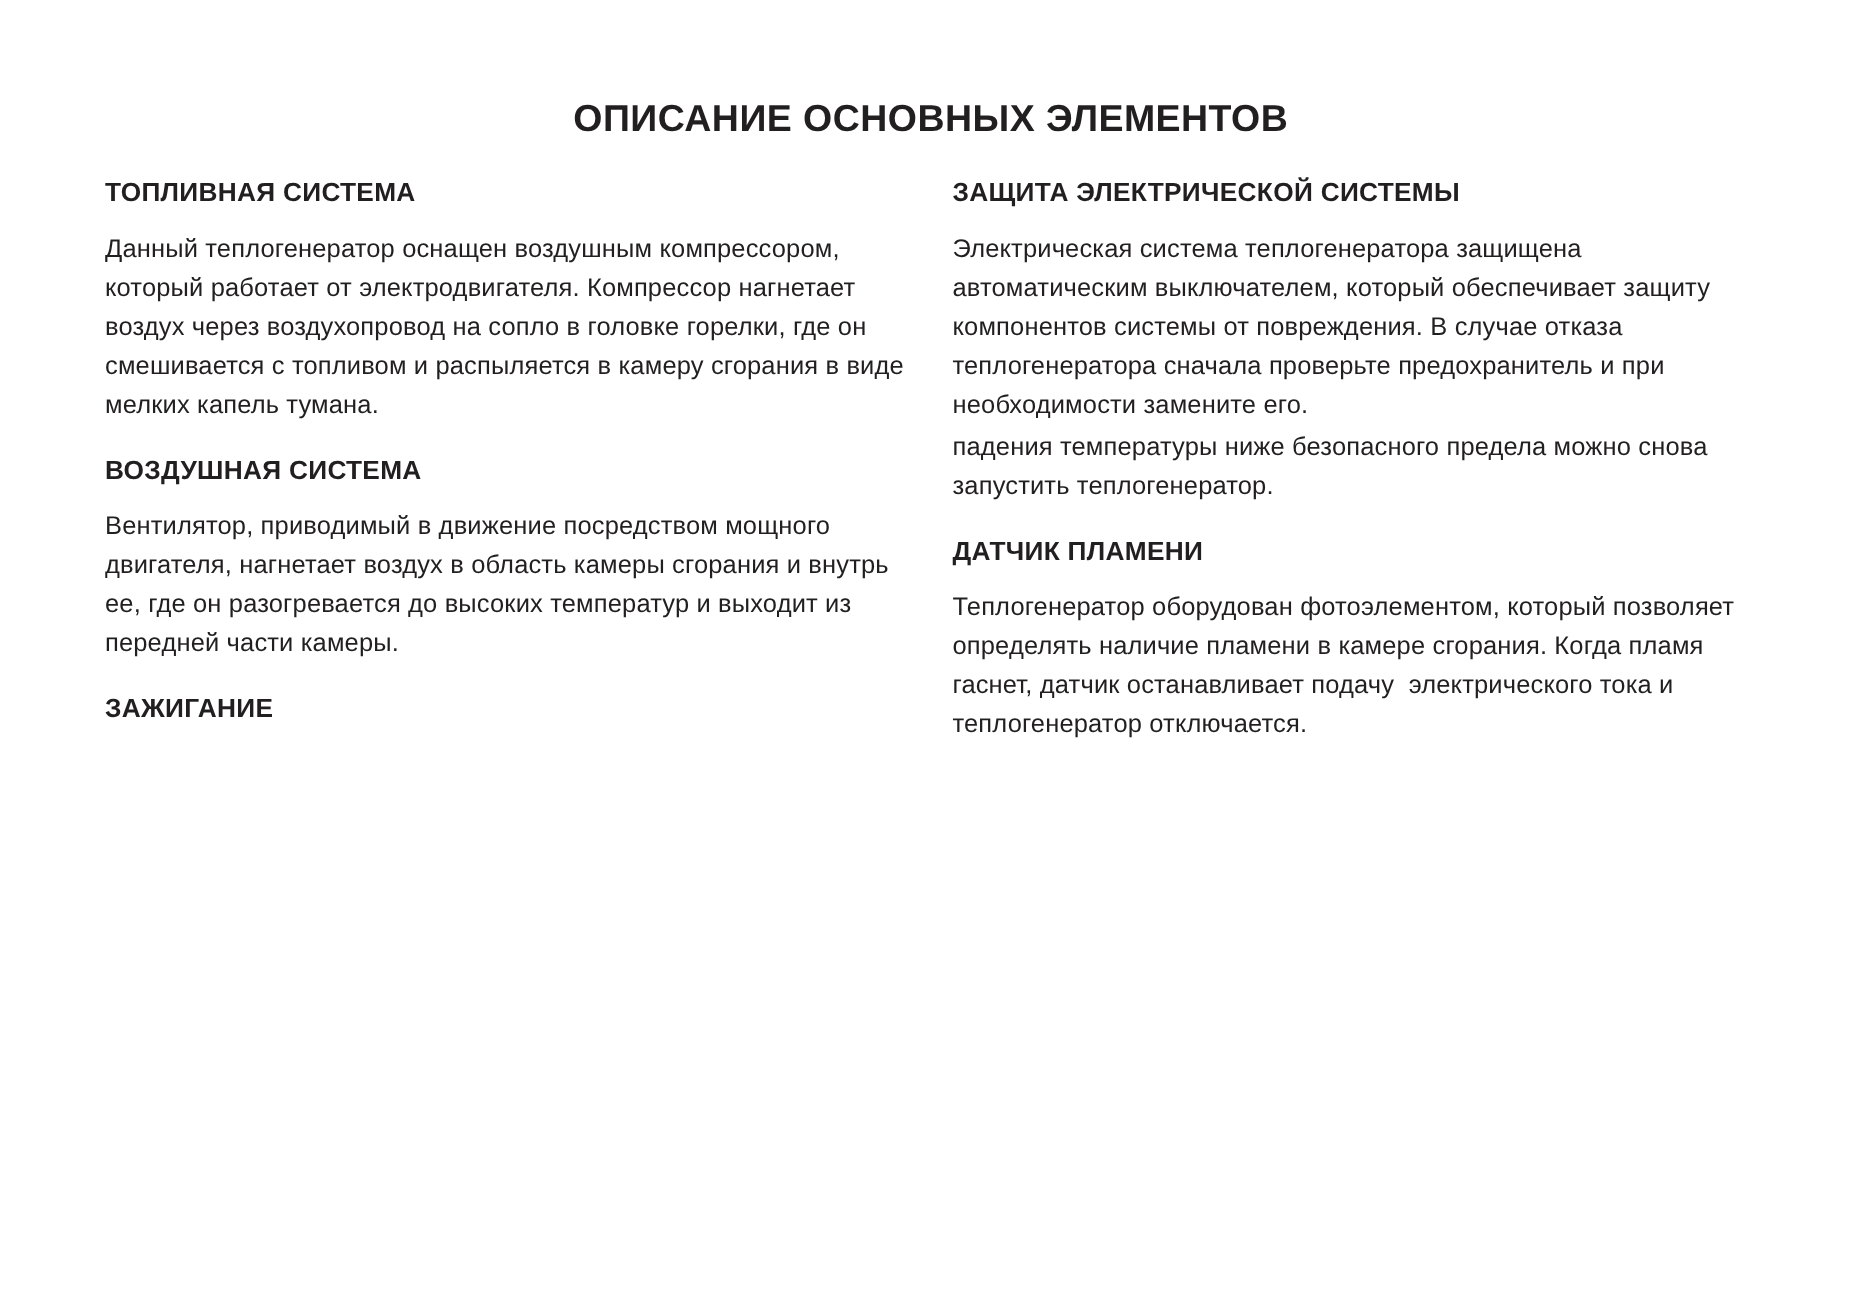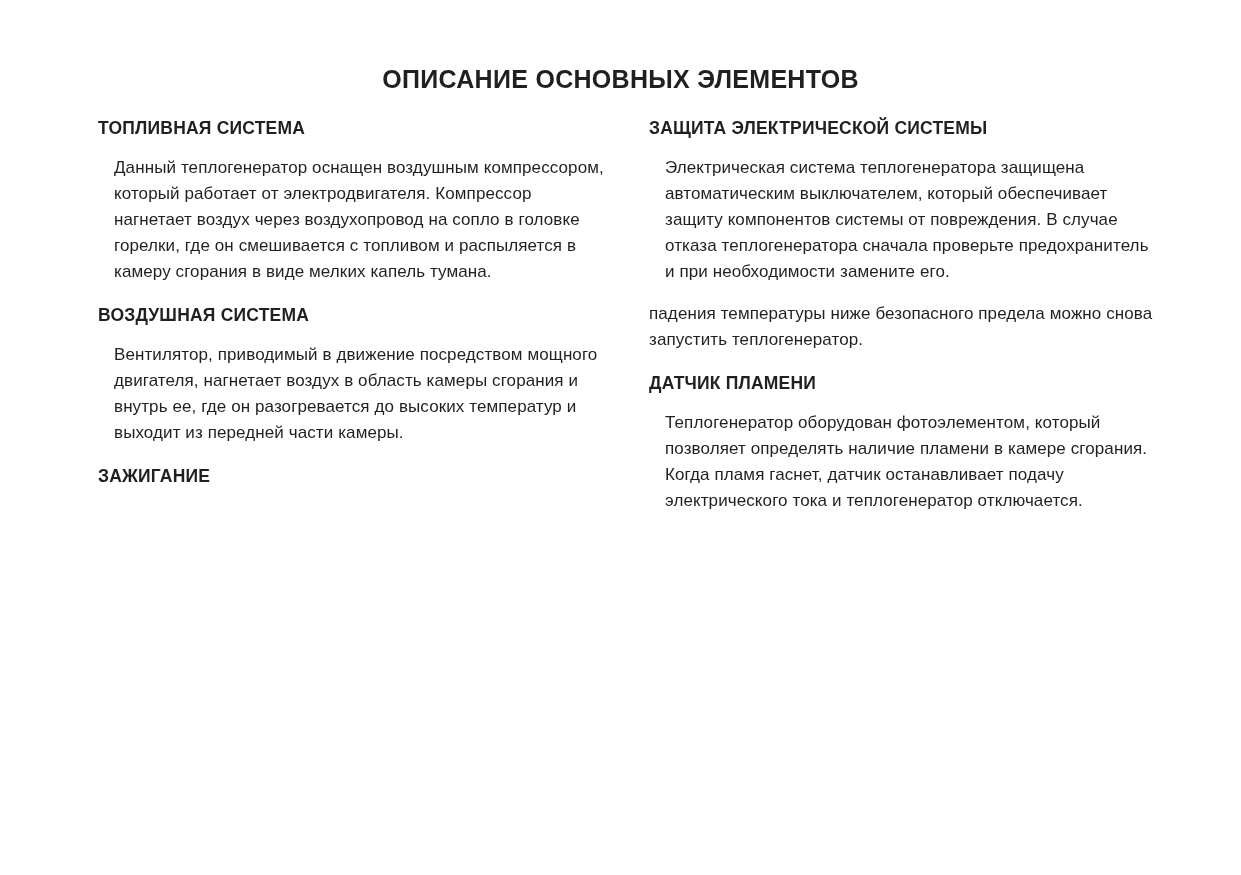--- a/index.html
+++ b/index.html
@@ -24,39 +24,39 @@
     font-size: 25px;
     line-height: 31px;
     font-weight: 700;
     letter-spacing: 0.3px;
     color: #221f20;
   }
   .columns {
     display: grid;
     grid-template-columns: 1fr 1fr;
     column-gap: 25px;
-    padding: 23px 66px 0 98px;
+    padding: 23px 66px 0 70px;
     box-sizing: border-box;
   }
   .column {
     min-width: 0;
   }
   .section-heading {
     margin: 20px 0 14px 0;
     font-size: 17.5px;
     line-height: 21px;
     font-weight: 700;
     letter-spacing: 0.2px;
     color: #221f20;
   }
   .column .section:first-child .section-heading {
     margin-top: 0;
   }
   .section-body {
-    margin: 16px;
+    margin: 0;
     font-size: 17px;
     line-height: 26px;
     font-weight: 400;
     letter-spacing: 0.1px;
     white-space: pre-wrap;
     color: #221f20;
   }
   .continued-body {
     margin: 2px 0 0 0;
   }

